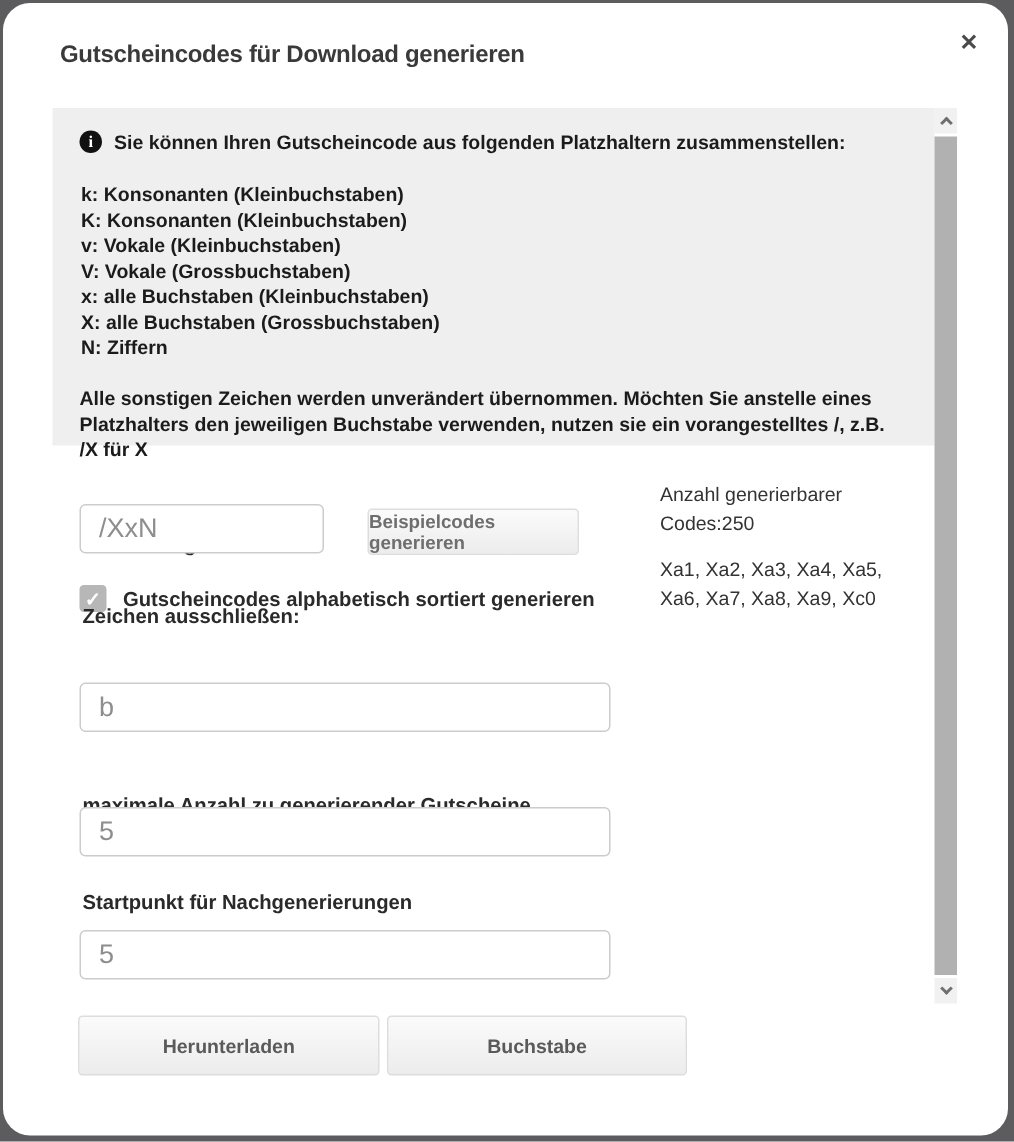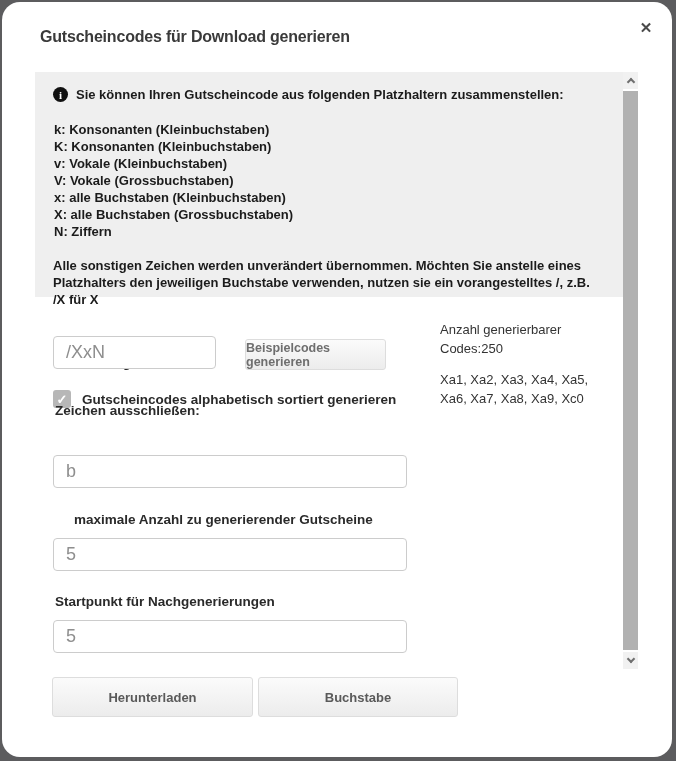--- a/index.html
+++ b/index.html
@@ -209,21 +209,21 @@
   </div>
 
   <div class="checkbox-row">
     <div class="checkbox">✓</div>
     <div class="checkbox-label">Gutscheincodes alphabetisch sortiert generieren</div>
   </div>
 
   <div class="field-label" style="left:53px; top:401px;">Zeichen ausschließen:</div>
   <input class="text-input" style="left: 51px; top: 453px; width: 354px;" value="b">
 
-  <div class="field-label" style="left:53px; top:510px;margin-left:19px;">maximale Anzahl zu generierender Gutscheine</div>
+  <div class="field-label" style="left:53px; top:527px;">maximale Anzahl zu generierender Gutscheine</div>
   <input class="text-input" style="left: 51px; top: 536px; width: 354px;" value="5">
 
   <div class="field-label" style="left:53px; top:592px;">Startpunkt für Nachgenerierungen</div>
   <input class="text-input" style="left: 51px; top: 618px; width: 354px;" value="5">
 
   <div class="btn btn-download">Herunterladen</div>
   <div class="btn btn-cancel">Buchstabe</div>
 
 </div>
 

